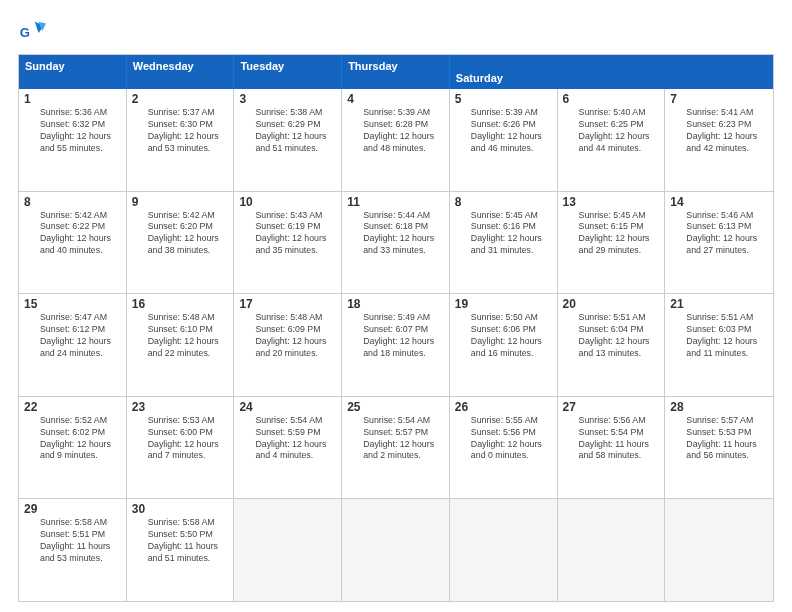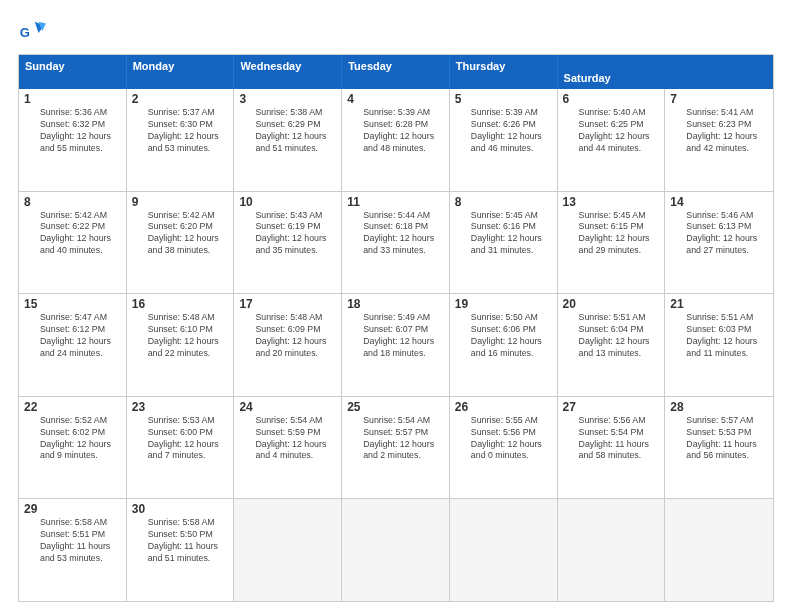--- a/index.html
+++ b/index.html
@@ -121,21 +121,20 @@
     </div>
     <div class="title-block">
       <div class="month-title"></div>
       <div class="subtitle"></div>
     </div>
   </div>
 
   <div class="calendar">
     <div class="cal-header">
     <div class="cal-header-cell">Sunday</div>
-        <div class="cal-header-cell">Monday</div>
         <div class="cal-header-cell">Wednesday</div>
         <div class="cal-header-cell">Tuesday</div>
         <div class="cal-header-cell">Thursday</div>
         <div class="cal-header-cell">Saturday</div>
       </div>
     <div class="cal-body">
     <div class="cal-row">
           <div class="cal-cell">
             <span class="day-num">1</span>
             <div class="cell-text" style="white-space: pre-line;">Sunrise: 5:36 AM

